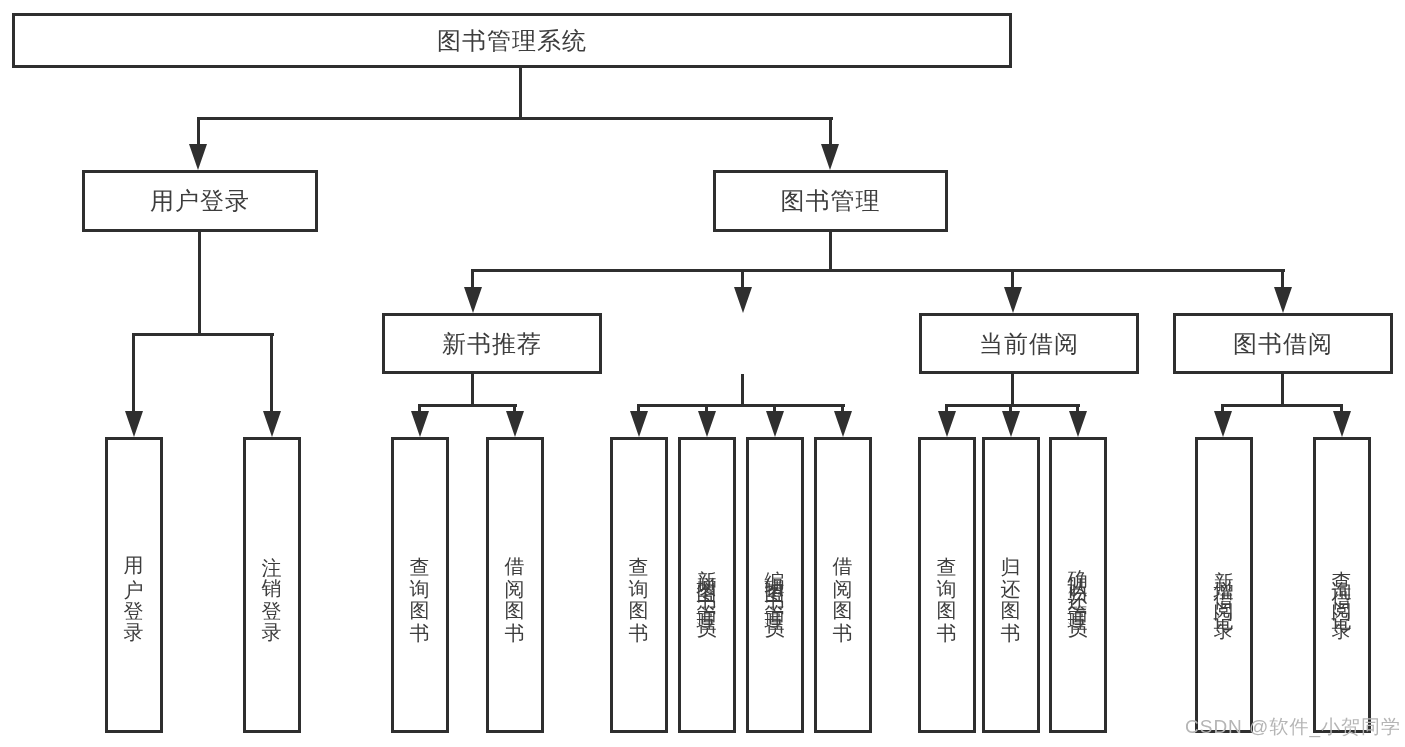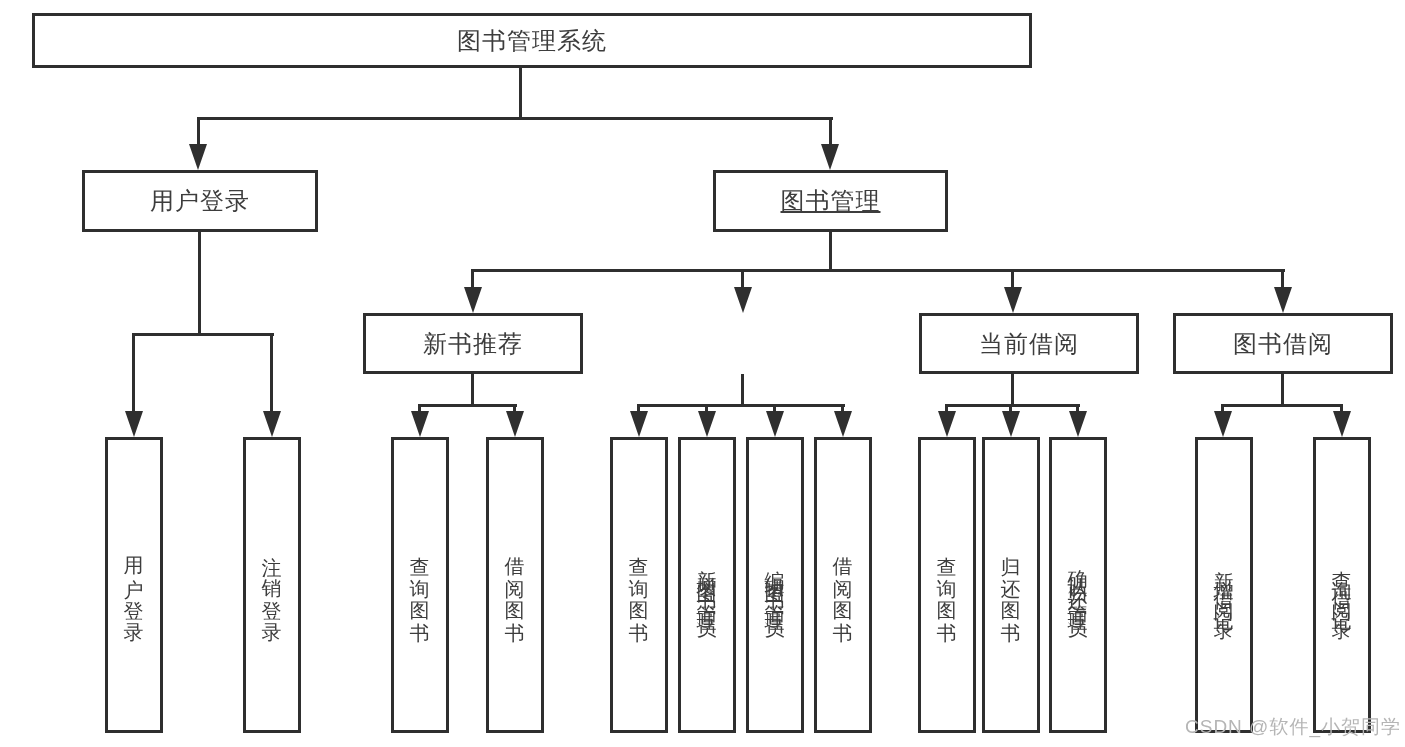--- a/index.html
+++ b/index.html
@@ -56,51 +56,51 @@
     font-size:19px;color:var(--watermark);
     white-space:nowrap;
     letter-spacing:1px;
   }
 </style>
 </head>
 <body>
 
 <div class="canvas">
 
-  <div class="hbox" style="left:32px;top:13px;width:1000px;height:55px;">图书管理系统</div>
+  <div class="hbox" style="left:12px;top:13px;width:1000px;height:55px;">图书管理系统</div>
 
   <div class="vline" style="left:519px;top:68px;height:50px;"></div>
   <div class="hline" style="left:197px;top:117px;width:636px;"></div>
   <div class="vline" style="left:197px;top:117px;height:30px;"></div>
   <div class="arrow" style="left:189px;top:144px;"></div>
   <div class="vline" style="left:829px;top:117px;height:30px;"></div>
   <div class="arrow" style="left:821px;top:144px;"></div>
 
   <div class="hbox" style="left:82px;top:170px;width:236px;height:62px;">用户登录</div>
-  <div class="hbox" style="left:713px;top:170px;width:235px;height:62px;text-decoration:underline;">图书管理</div>
+  <div class="hbox" style="left:713px;top:170px;width:235px;height:62px;">图书管理</div>
 
   <div class="vline" style="left:198px;top:232px;height:103px;"></div>
   <div class="hline" style="left:132px;top:333px;width:142px;"></div>
   <div class="vline" style="left:132px;top:333px;height:80px;"></div>
   <div class="arrow" style="left:125px;top:411px;"></div>
   <div class="vline" style="left:270px;top:333px;height:80px;"></div>
   <div class="arrow" style="left:263px;top:411px;"></div>
 
   <div class="vline" style="left:829px;top:232px;height:40px;"></div>
   <div class="hline" style="left:471px;top:269px;width:814px;"></div>
   <div class="vline" style="left:471px;top:269px;height:22px;"></div>
   <div class="arrow" style="left:464px;top:287px;"></div>
   <div class="vline" style="left:741px;top:269px;height:22px;"></div>
   <div class="arrow" style="left:734px;top:287px;"></div>
   <div class="vline" style="left:1011px;top:269px;height:22px;"></div>
   <div class="arrow" style="left:1004px;top:287px;"></div>
   <div class="vline" style="left:1281px;top:269px;height:22px;"></div>
   <div class="arrow" style="left:1274px;top:287px;"></div>
 
-  <div class="hbox" style="left:363px;top:313px;width:220px;height:61px;">新书推荐</div>
+  <div class="hbox" style="left:382px;top:313px;width:220px;height:61px;">新书推荐</div>
   <div class="hbox" style="left:903px;top:313px;width:220px;height:61px;margin-left:16px;">当前借阅</div>
   <div class="hbox" style="left:1173px;top:313px;width:220px;height:61px;">图书借阅</div>
 
   <div class="vline" style="left:471px;top:374px;height:33px;"></div>
   <div class="hline" style="left:418px;top:404px;width:99px;"></div>
   <div class="vline" style="left:418px;top:404px;height:10px;"></div>
   <div class="arrow" style="left:411px;top:411px;"></div>
   <div class="vline" style="left:513px;top:404px;height:10px;"></div>
   <div class="arrow" style="left:506px;top:411px;"></div>
 

